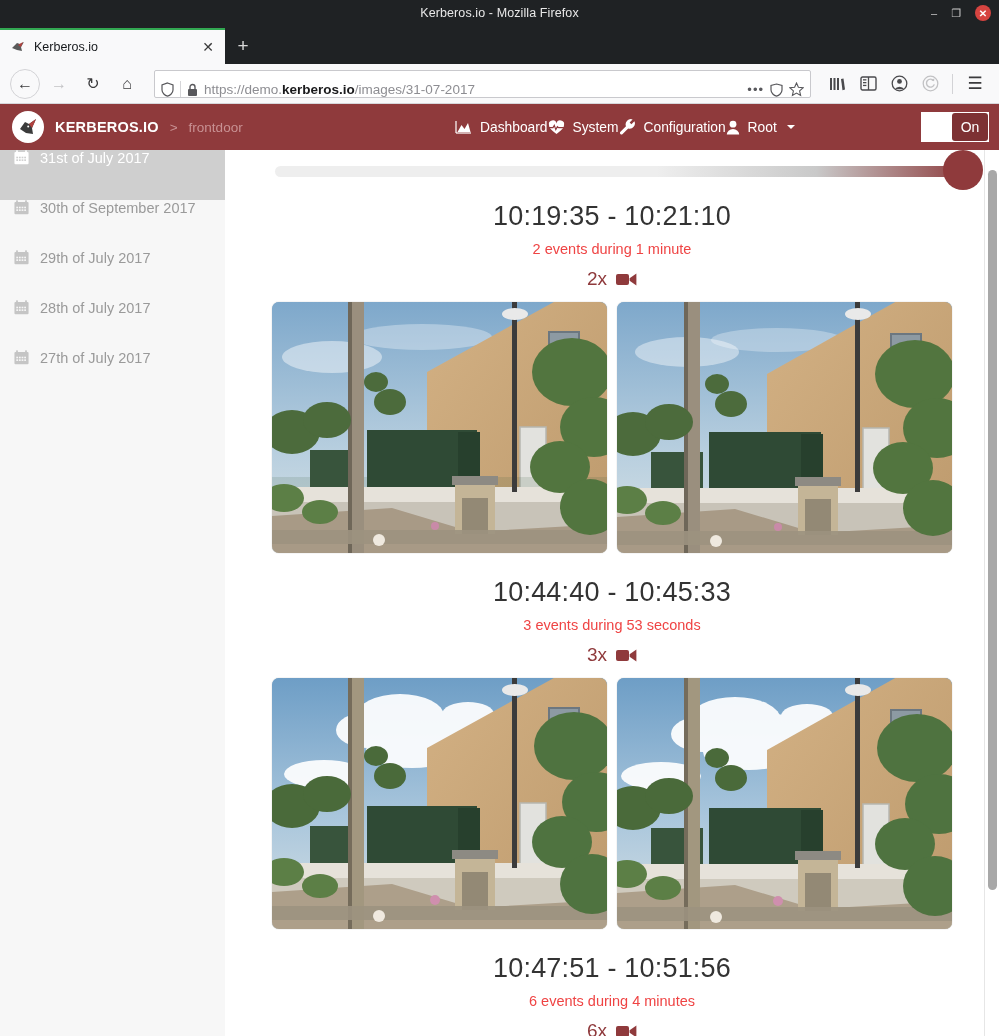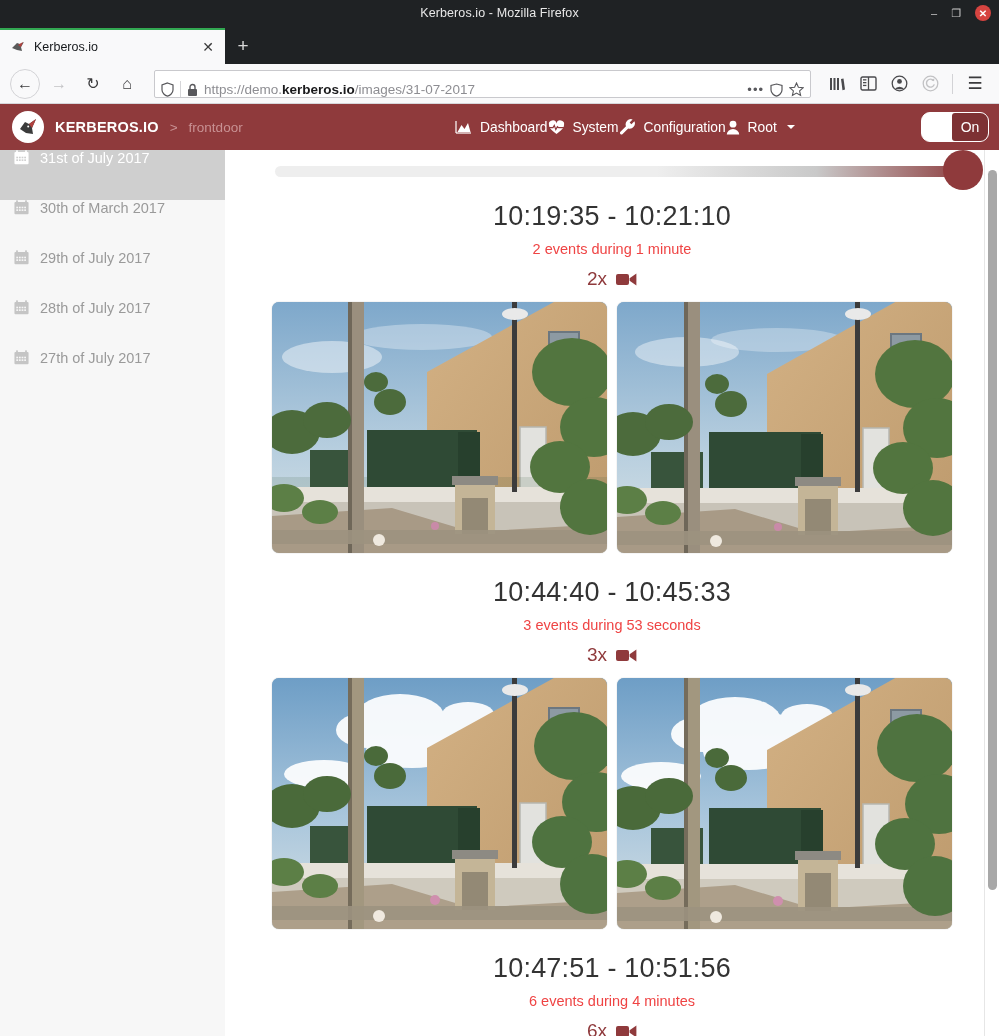--- a/index.html
+++ b/index.html
@@ -72,21 +72,21 @@
   .brand-name { color: #fff; font-size: 14.5px; font-weight: 600; letter-spacing: .2px; }
   .brand-sub { color: #c89193; font-size: 13.5px; }
 
   .nav-links { position: absolute; left: 455px; display: flex; align-items: center; }
   .nav-link { display: flex; align-items: center; gap: 8px; color: #fff; font-size: 13.8px; }
   .nav-link .ico { display: flex; align-items: center; }
   .caret { width: 0; height: 0; border-left: 4px solid transparent; border-right: 4px solid transparent; border-top: 4px solid #fff; margin-left: 2px; }
 
   .toggle {
     position: absolute; right: 10px; width: 68px; height: 30px;
-    background: #fff; border-radius: 9px; display: flex; justify-content: flex-end;
+    background: #fff; border-radius: 0; display: flex; justify-content: flex-end;
     overflow: hidden; border: 1px solid #fff;
   }
   .toggle-knob {
     width: 36px; height: 100%; background: #7d3133; color: #fff;
     display: flex; align-items: center; justify-content: center;
     font-size: 14px; border-radius: 3px;
   }
 
   
   .page { display: flex; height: calc(1036px - 26px - 38px - 40px - 46px); position: relative; }
@@ -335,21 +335,21 @@
                 <rect x="5.6" y="7.6" width="2" height="1.8"></rect>
                 <rect x="8.6" y="7.6" width="2" height="1.8"></rect>
                 <rect x="11.6" y="7.6" width="2" height="1.8"></rect>
                 <rect x="2.6" y="10.6" width="2" height="1.8"></rect>
                 <rect x="5.6" y="10.6" width="2" height="1.8"></rect>
                 <rect x="8.6" y="10.6" width="2" height="1.8"></rect>
                 <rect x="11.6" y="10.6" width="2" height="1.8"></rect>
               </g>
             </svg>
         </span>
-        <span>30th of March 2017</span>
+        <span>30th of September 2017</span>
       </li>
       <li class="date-item">
         <span class="cal">
           <svg width="15" height="15" viewBox="0 0 17 17">
               <rect x="0.5" y="2.2" width="16" height="14" rx="1.2" fill="#c5c5c5"></rect>
               <rect x="2.4" y="0.4" width="2" height="3.2" fill="#c5c5c5"></rect>
               <rect x="12.6" y="0.4" width="2" height="3.2" fill="#c5c5c5"></rect>
               <g fill="#f7f7f7">
                 <rect x="2.6" y="7.6" width="2" height="1.8"></rect>
                 <rect x="5.6" y="7.6" width="2" height="1.8"></rect>

